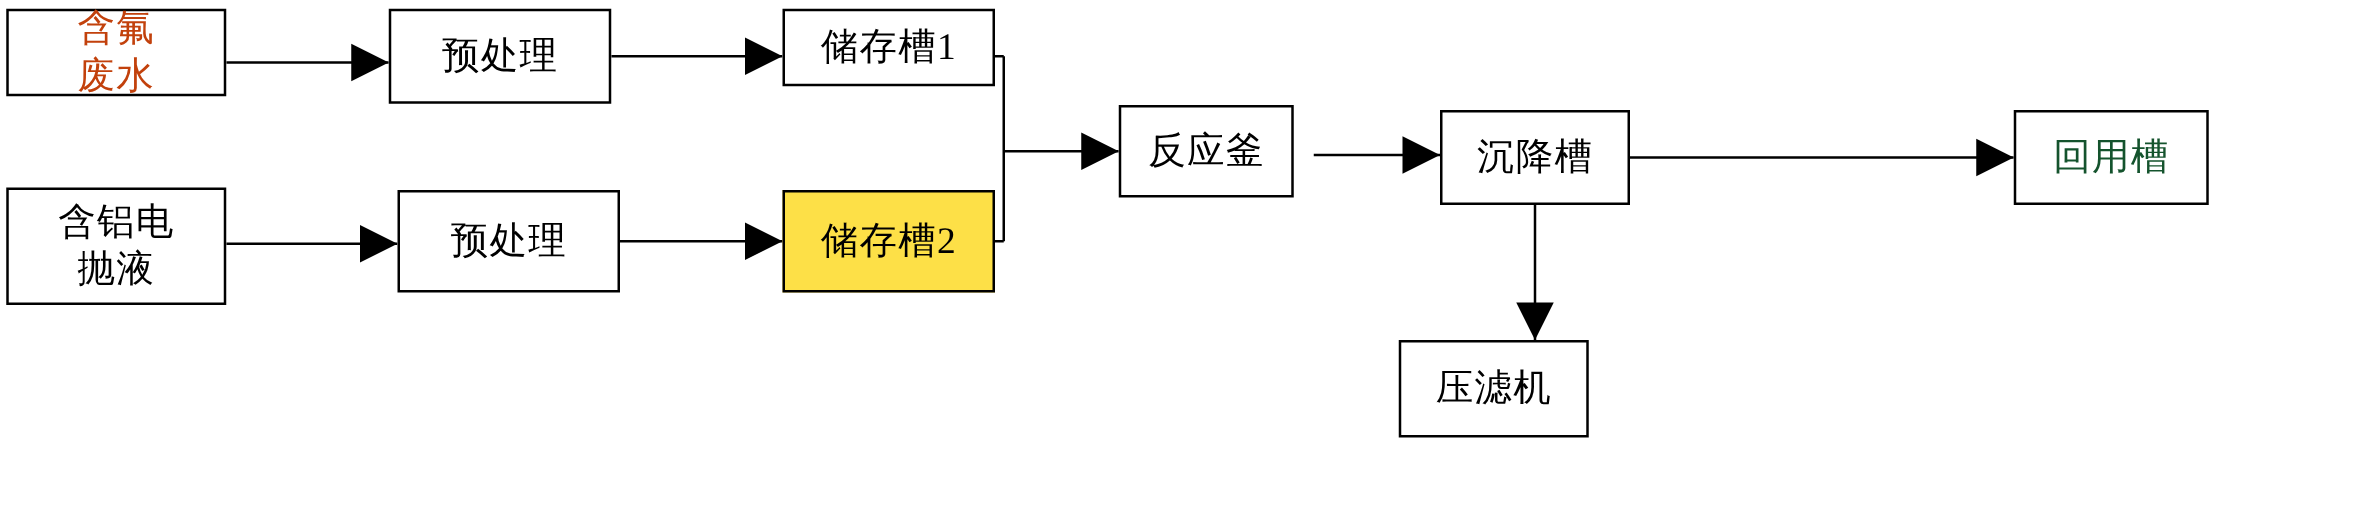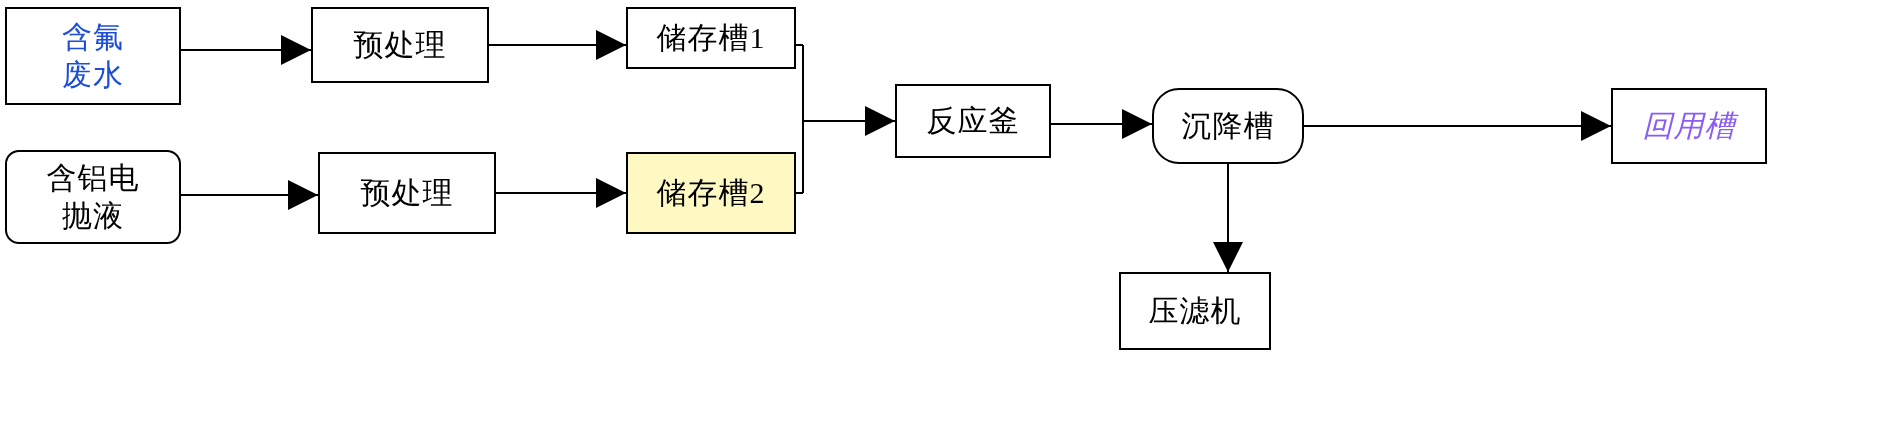--- a/index.html
+++ b/index.html
@@ -61,26 +61,26 @@
       <polygon points="1581,111 1611,126 1581,141" fill="#000000"></polygon>
       <line x1="796" y1="45" x2="803" y2="45" stroke="#000000" stroke-width="2"></line>
       <line x1="796" y1="193" x2="803" y2="193" stroke="#000000" stroke-width="2"></line>
       <line x1="803" y1="45" x2="803" y2="193" stroke="#000000" stroke-width="2"></line>
       <line x1="803" y1="121" x2="895" y2="121" stroke="#000000" stroke-width="2"></line>
       <polygon points="865,106 895,121 865,136" fill="#000000"></polygon>
       <line x1="1228" y1="164" x2="1228" y2="272" stroke="#000000" stroke-width="2"></line>
       <polygon points="1213,242 1228,272 1243,242" fill="#000000"></polygon>
     </svg>
   <div id="node-layer">
-      <div class="node" style="left: 5px; top: 7px; width: 176px; height: 98px; border-color: rgb(0, 0, 0); background: rgb(255, 255, 255); color: #1d4ed8;">含氟
+      <div class="node" style="left: 5px; top: 7px; width: 176px; height: 70px; border-color: rgb(0, 0, 0); background: rgb(255, 255, 255); color: #c2410c;">含氟
 废水</div>
       <div class="node" style="left: 311px; top: 7px; width: 178px; height: 76px; border-color: rgb(0, 0, 0); background: rgb(255, 255, 255); color: rgb(0, 0, 0);">预处理</div>
       <div class="node" style="left: 626px; top: 7px; width: 170px; height: 62px; border-color: rgb(0, 0, 0); background: rgb(255, 255, 255); color: rgb(0, 0, 0);">储存槽1</div>
-      <div class="node" style="left: 5px; top: 150px; width: 176px; height: 94px; border-color: rgb(0, 0, 0); background: rgb(255, 255, 255); color: rgb(0, 0, 0); border-radius: 14px;">含铝电
+      <div class="node" style="left: 5px; top: 150px; width: 176px; height: 94px; border-color: rgb(0, 0, 0); background: rgb(255, 255, 255); color: rgb(0, 0, 0);">含铝电
 抛液</div>
       <div class="node" style="left: 318px; top: 152px; width: 178px; height: 82px; border-color: rgb(0, 0, 0); background: rgb(255, 255, 255); color: rgb(0, 0, 0);">预处理</div>
-      <div class="node" style="left: 626px; top: 152px; width: 170px; height: 82px; border-color: rgb(0, 0, 0); background: #fef9c3; color: rgb(0, 0, 0);">储存槽2</div>
-      <div class="node" style="left: 895px; top: 84px; width: 156px; height: 74px; border-color: rgb(0, 0, 0); background: rgb(255, 255, 255); color: rgb(0, 0, 0);">反应釜</div>
-      <div class="node" style="left: 1152px; top: 88px; width: 152px; height: 76px; border-color: rgb(0, 0, 0); background: rgb(255, 255, 255); color: rgb(0, 0, 0); border-radius: 27px;">沉降槽</div>
-      <div class="node" style="left: 1611px; top: 88px; width: 156px; height: 76px; border-color: rgb(0, 0, 0); background: rgb(255, 255, 255); color: #8b5cf6; font-style: italic;">回用槽</div>
+      <div class="node" style="left: 626px; top: 152px; width: 170px; height: 82px; border-color: rgb(0, 0, 0); background: #fde047; color: rgb(0, 0, 0);">储存槽2</div>
+      <div class="node" style="left: 895px; top: 84px; width: 140px; height: 74px; border-color: rgb(0, 0, 0); background: rgb(255, 255, 255); color: rgb(0, 0, 0);">反应釜</div>
+      <div class="node" style="left: 1152px; top: 88px; width: 152px; height: 76px; border-color: rgb(0, 0, 0); background: rgb(255, 255, 255); color: rgb(0, 0, 0);">沉降槽</div>
+      <div class="node" style="left: 1611px; top: 88px; width: 156px; height: 76px; border-color: rgb(0, 0, 0); background: rgb(255, 255, 255); color: #14532d;">回用槽</div>
       <div class="node" style="left: 1119px; top: 272px; width: 152px; height: 78px; border-color: rgb(0, 0, 0); background: rgb(255, 255, 255); color: rgb(0, 0, 0);">压滤机</div>
     </div>
 </div>
 
 </body></html>

